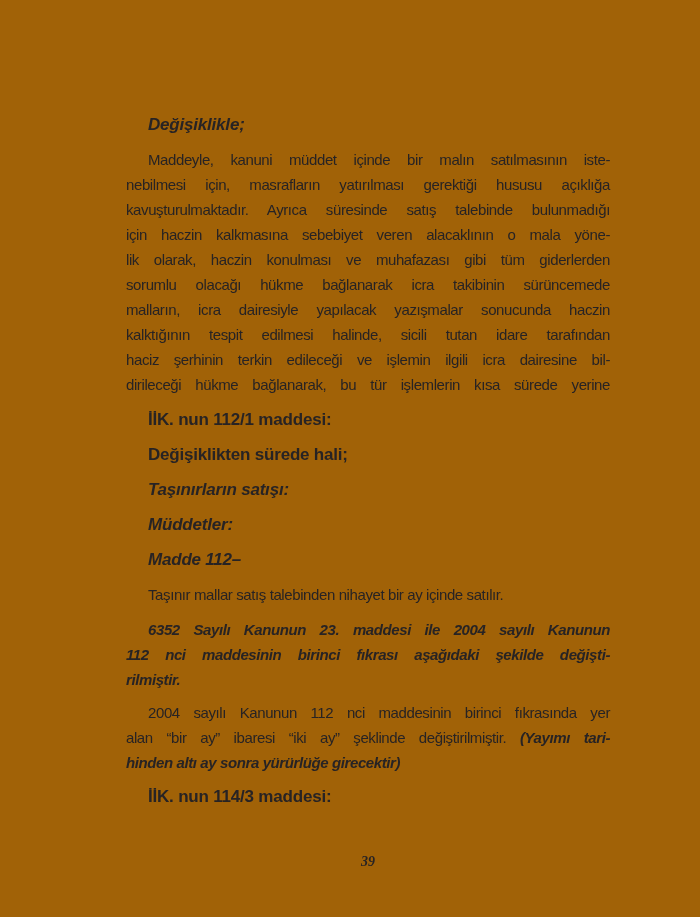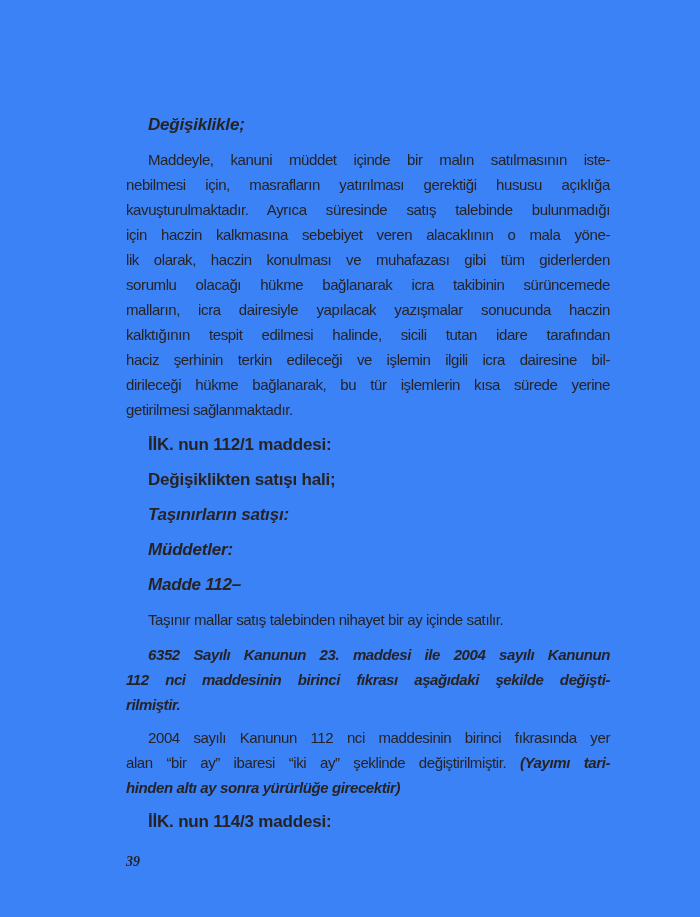--- a/index.html
+++ b/index.html
@@ -1,20 +1,20 @@
 <!DOCTYPE html>
 <html><head>
 <meta charset="utf-8">
 <style>
   html, body { margin: 0; padding: 0; background: #ffffff; }
   .page {
     position: relative;
     width: 700px;
     height: 917px;
-    background: #3b82f6;
+    background: #a16207;
     font-family: "Liberation Sans", sans-serif;
     color: #272324;
     overflow: hidden;
   }
   .content {
     position: absolute;
     left: 126px;
     top: 112px;
     width: 484px;
   }
@@ -45,21 +45,21 @@
   .line.last  { text-align-last: left; }
 
   span.n  { font-weight: normal; font-style: normal; }
   span.bi { font-weight: bold; font-style: italic; }
 
   .page-number {
     position: absolute;
     top: 853px;
     left: 126px;
     width: 484px;
-    text-align: left;
+    text-align: center;
     font-family: "Liberation Serif", serif;
     font-style: italic;
     font-weight: bold;
     font-size: 14px;
     line-height: 18px;
     color: #272324;
   }
 </style>
 </head>
 <body>
@@ -71,24 +71,23 @@
         <div class="line first"><span class="n">Maddeyle, kanuni müddet içinde bir malın satılmasının iste-</span></div>
         <div class="line"><span class="n">nebilmesi için, masrafların yatırılması gerektiği hususu açıklığa</span></div>
         <div class="line"><span class="n">kavuşturulmaktadır. Ayrıca süresinde satış talebinde bulunmadığı</span></div>
         <div class="line"><span class="n">için haczin kalkmasına sebebiyet veren alacaklının o mala yöne-</span></div>
         <div class="line"><span class="n">lik olarak, haczin konulması ve muhafazası gibi tüm giderlerden</span></div>
         <div class="line"><span class="n">sorumlu olacağı hükme bağlanarak icra takibinin sürüncemede</span></div>
         <div class="line"><span class="n">malların, icra dairesiyle yapılacak yazışmalar sonucunda haczin</span></div>
         <div class="line"><span class="n">kalktığının tespit edilmesi halinde, sicili tutan idare tarafından</span></div>
         <div class="line"><span class="n">haciz şerhinin terkin edileceği ve işlemin ilgili icra dairesine bil-</span></div>
         <div class="line"><span class="n">dirileceği hükme bağlanarak, bu tür işlemlerin kısa sürede yerine</span></div>
-        <div class="line last"><span class="n">getirilmesi sağlanmaktadır.</span></div>
       </div>
       <div class="block heading b">İİK. nun 112/1 maddesi:</div>
-      <div class="block heading b">Değişiklikten satışı hali;</div>
+      <div class="block heading b">Değişiklikten sürede hali;</div>
       <div class="block heading bi">Taşınırların satışı:</div>
       <div class="block heading bi">Müddetler:</div>
       <div class="block heading bi">Madde 112–</div>
       <div class="block para n">
         <div class="line first last"><span class="n">Taşınır mallar satış talebinden nihayet bir ay içinde satılır.</span></div>
       </div>
       <div class="block para bi">
         <div class="line first"><span class="bi">6352 Sayılı Kanunun 23. maddesi ile 2004 sayılı Kanunun</span></div>
         <div class="line"><span class="bi">112 nci maddesinin birinci fıkrası aşağıdaki şekilde değişti-</span></div>
         <div class="line last"><span class="bi">rilmiştir.</span></div>

